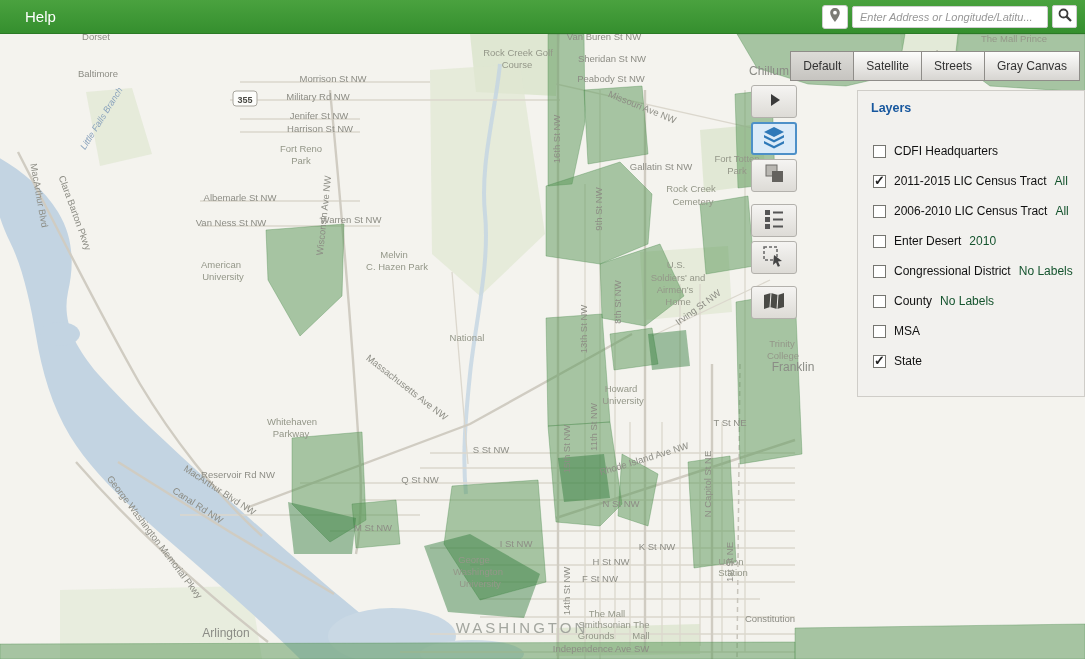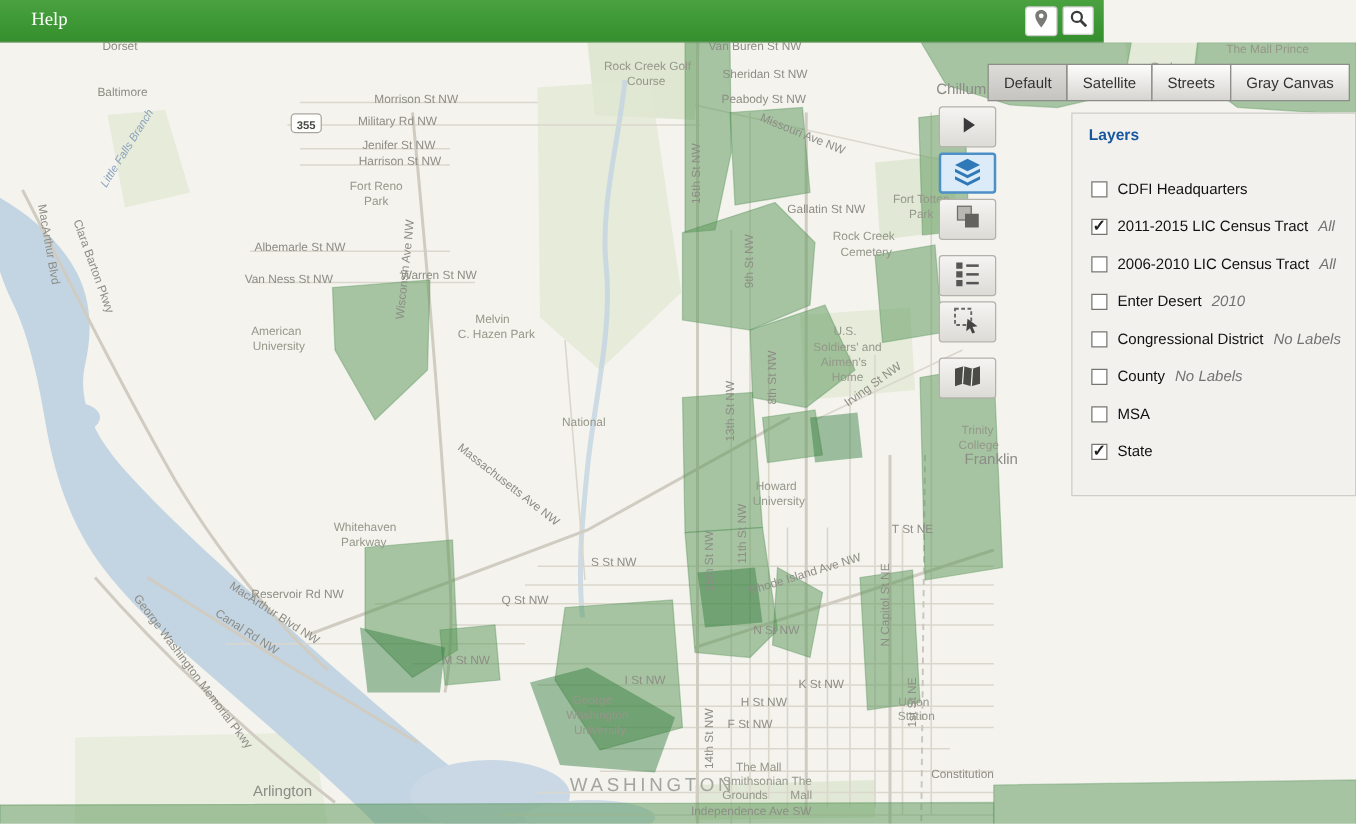--- a/index.html
+++ b/index.html
@@ -1,22 +1,22 @@
 <!DOCTYPE html>
 <html><head>
 <meta charset="utf-8">
 <style>
   html,body{margin:0;padding:0;}
   body{width:1085px;height:659px;position:relative;overflow:hidden;
        font-family:"Liberation Sans", sans-serif;background:#f4f3ee;}
 
   
-  .header{position:absolute;top:0;left:0;width:883px;height:34px;
+  .header{position:absolute;top:0;left:0;width:1085px;height:34px;
     background:linear-gradient(#4aa23f,#358f2e);border-bottom:1px solid #2b7a26;
-    display:flex;align-items:center;box-sizing:border-box;z-index:50;font-family:Liberation Serif, serif;}
+    display:flex;align-items:center;box-sizing:border-box;z-index:50;}
   .help{color:#fff;font-size:15px;margin-left:25px;cursor:pointer;}
   .search-area{margin-left:auto;display:flex;align-items:center;gap:4px;margin-right:8px;}
   .locate-btn{width:26px;height:24px;background:#fff;border:1px solid #cfcfcf;border-radius:3px;
     display:flex;align-items:center;justify-content:center;padding:0;cursor:pointer;}
   .search-input{width:196px;height:22px;border:1px solid #cfcfcf;border-radius:2px;
     font-size:11px;padding:0 7px;font-family:inherit;color:#333;box-sizing:border-box;}
   .search-input::placeholder{font-style:italic;color:#979797;}
   .search-btn{width:25px;height:23px;background:#fff;border:1px solid #cfcfcf;border-radius:2px;
     display:flex;align-items:center;justify-content:center;padding:0;cursor:pointer;}
 
@@ -48,35 +48,36 @@
 
   
   .panel{position:absolute;top:56px;right:0;width:228px;height:307px;background:#f2f1ee;
     border:1px solid #cfcdc8;box-sizing:border-box;z-index:15;}
   .panel-title{color:#17579e;font-weight:bold;font-size:12.5px;margin:10px 0 13px 13px;}
   .layer-row{display:flex;align-items:flex-end;margin:0 0 0 15px;height:30px;font-size:12px;color:#111;cursor:pointer;}
   .layer-row input{appearance:none;-webkit-appearance:none;width:13px;height:13px;border:1px solid #757570;
     background:#fff;margin:0 8px 0 0;position:relative;flex:none;cursor:pointer;}
   .layer-row input:checked::after{content:"\2713";position:absolute;left:0px;top:-3px;
     font-size:13px;font-weight:bold;color:#222;}
-  .layer-note{font-style:italic;margin-left:8px;color:#737373;}
+  .layer-note{margin-left:8px;color:#14532d;}
 </style>
 </head>
 <body>
 
 <div class="header">
   <span class="help">Help</span>
   <div class="search-area">
     <button class="locate-btn">
       <span>
         <svg width="16" height="16" viewBox="0 0 16 16">
             <path d="M8 1 C5.2 1 3.2 3.1 3.2 5.8 C3.2 9.3 8 15 8 15 C8 15 12.8 9.3 12.8 5.8 C12.8 3.1 10.8 1 8 1 Z M8 7.6 A1.9 1.9 0 1 1 8 3.8 A1.9 1.9 0 0 1 8 7.6 Z" fill="#7b7b75" fill-rule="evenodd"></path>
           </svg>
       </span>
     </button>
+    <input class="search-input" type="text" placeholder="Enter Address or Longitude/Latitu..." style="">
     <button class="search-btn">
       <span>
         <svg width="16" height="16" viewBox="0 0 16 16">
             <circle cx="6.5" cy="6.5" r="4" fill="none" stroke="#3b3b3b" stroke-width="1.8"></circle>
             <line x1="9.6" y1="9.6" x2="14" y2="14" stroke="#3b3b3b" stroke-width="2.2"></line>
           </svg>
       </span>
     </button>
   </div>
 </div>

